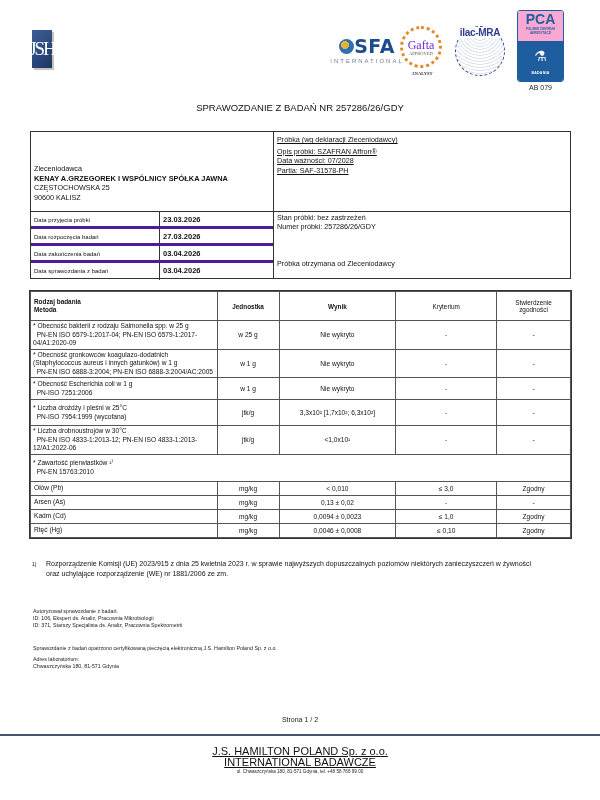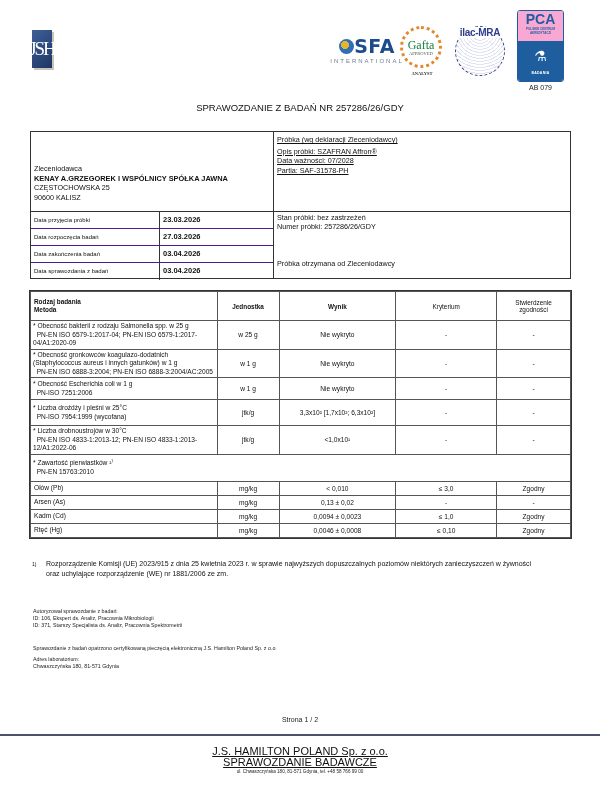--- a/index.html
+++ b/index.html
@@ -13,21 +13,21 @@
              color: #fff; font-family: "Liberation Serif", serif; font-size: 19px; letter-spacing: -2px; }
   .hamilton-word { font-family: "Liberation Serif", serif; font-size: 27px; letter-spacing: 1.5px; color: #2a2f3a; margin-left: 12px; }
 
   .fosfa { position: absolute; left: 320px; top: 36px; width: 94px; text-align: center; }
   .fosfa-word { font-family: "DejaVu Sans", sans-serif; font-weight: bold; font-size: 19px; color: #1d4c8c; letter-spacing: 0.5px; line-height: 20px; }
   .fosfa-globe { display: inline-block; width: 15px; height: 15px; border-radius: 50%; background: radial-gradient(circle at 40% 40%, #e4b532 0 30%, #2f6fb6 31% 100%); vertical-align: -1px; }
   .fosfa-sub { font-size: 6px; letter-spacing: 2px; color: #6b7f99; margin-top: 2px; }
 
   .gafta { position: absolute; left: 400px; top: 26px; width: 42px; height: 42px; border-radius: 50%;
            border: 3px dotted #e0882b; display: flex; flex-direction: column; align-items: center; justify-content: center; }
-  .gafta-word { font-family: "Liberation Serif", serif; font-size: 12px; color: #15803d; line-height: 12px; }
+  .gafta-word { font-family: "Liberation Serif", serif; font-size: 12px; color: #6d28d9; line-height: 12px; }
   .gafta-approved { font-family: "Liberation Serif", serif; font-size: 4.5px; color: #555; }
   .gafta-analyst { position: absolute; left: 400px; top: 71px; width: 44px; text-align: center; font-family: "Liberation Serif", serif; font-size: 4.5px; font-weight: bold; color: #333; }
 
   .ilac { position: absolute; left: 455px; top: 26px; width: 50px; height: 50px; border-radius: 50%;
           border: 1px dashed #2d3c8c; display: flex; align-items: flex-start; justify-content: center;
           background: repeating-radial-gradient(circle at 50% 10%, #ffffff 0 2px, #dfe3f2 2px 3px); }
   .ilac-word { font-size: 10px; font-weight: bold; color: #2d3c8c; background: #fff; padding: 0 1px; letter-spacing: -0.3px; }
 
   .pca { position: absolute; left: 517px; top: 10px; width: 47px; height: 72px; border: 1px solid #1f5e9e; border-radius: 3px; overflow: hidden; }
   .pca-top { height: 30px; background: #f9a8d4; text-align: center; }
@@ -42,21 +42,21 @@
 
   
   .info-block { position: absolute; left: 30px; top: 131px; width: 541px; height: 148px; border: 1px solid #333; border-width: 1px 1.5px 1.5px 1px; }
   .info-vline { position: absolute; left: 242px; top: 0; bottom: 0; border-left: 1px solid #333; }
   .info-hline { position: absolute; left: 0; right: 0; top: 79px; border-top: 1px solid #333; }
   .client { position: absolute; left: 3px; top: 3px; font-size: 7.2px; line-height: 9.5px; margin-top: 29px; }
   .client .bold { font-weight: bold; font-size: 7.4px; }
   .sample { position: absolute; left: 246px; top: 3px; font-size: 7.2px; line-height: 9.5px; text-decoration: underline; }
   .sample .first { margin-bottom: 2px; }
   .dates { position: absolute; left: 0; top: 80px; width: 242px; }
-  .date-row { height: 17px; display: flex; border-bottom: 1px solid #4c1d95; }
+  .date-row { height: 17px; display: flex; border-bottom: 3px solid #4c1d95; }
   .date-row:last-child { border-bottom: none; }
   .date-label { width: 129px; border-right: 1px solid #333; font-size: 6px; padding-left: 3px; line-height: 16px; }
   .date-value { font-size: 7.5px; font-weight: bold; padding-left: 3px; line-height: 16px; }
   .state { position: absolute; left: 246px; top: 81px; font-size: 7.2px; line-height: 9px; }
   .received { position: absolute; left: 246px; top: 127px; font-size: 7.2px; }
 
   
   table.results { position: absolute; left: 30px; top: 291px; width: 541px; border-collapse: collapse; font-size: 6.6px; }
   table.results td, table.results th { border: 1px solid #555; vertical-align: middle; }
   table.results th { font-weight: bold; font-size: 6.4px; text-align: center; height: 29px; }
@@ -286,15 +286,15 @@
 <div class="seal">Sprawozdanie z badań opatrzono certyfikowaną pieczęcią elektroniczną J.S. Hamilton Poland Sp. z o.o.</div>
 <div class="address">
   <div>Adres laboratorium:</div>
   <div>Chwaszczyńska 180, 81-571 Gdynia</div>
 </div>
 
 <div class="page-num">Strona  1 / 2</div>
 <div class="footer-rule"></div>
 <div class="footer">
   <div class="l1">J.S. HAMILTON POLAND Sp. z o.o.</div>
-  <div class="l2">SPRAWOZDANIE BADAWCZE</div>
+  <div class="l2">INTERNATIONAL BADAWCZE</div>
   <div class="l3">ul. Chwaszczyńska 180, 81-571 Gdynia, tel. +48 58 766 99 00</div>
 </div>
 
 </body></html>

